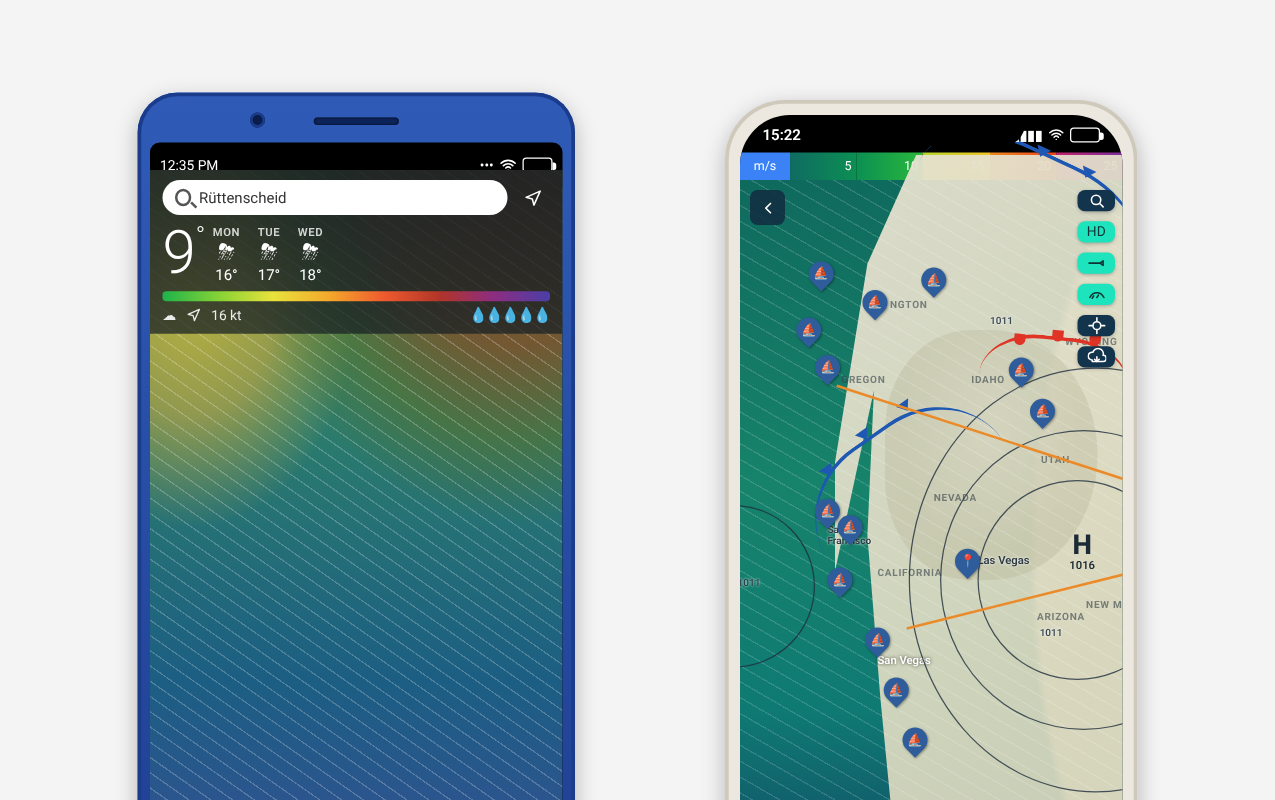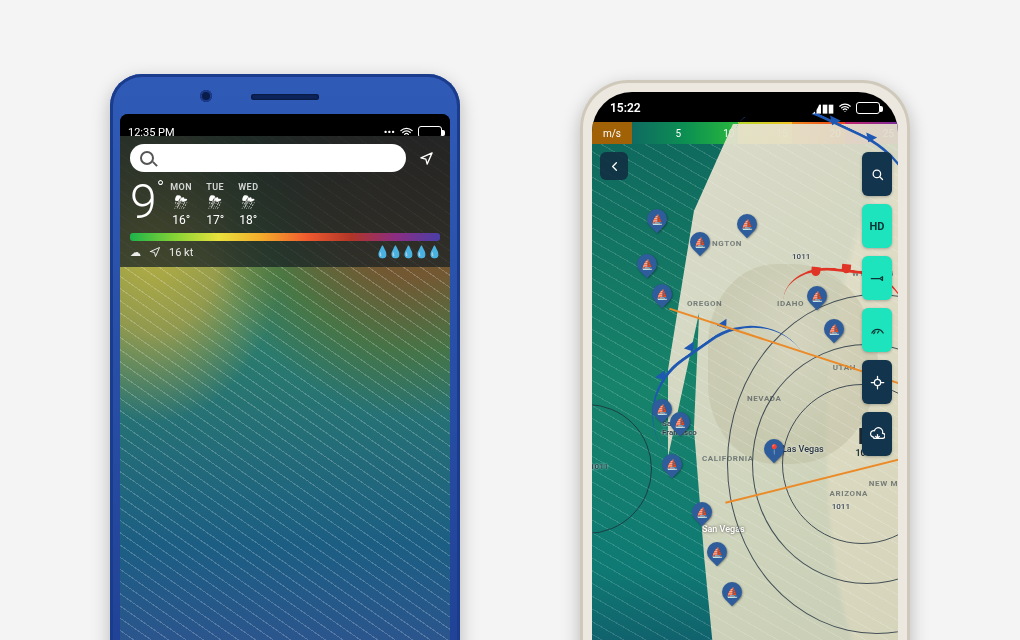--- a/index.html
+++ b/index.html
@@ -76,21 +76,21 @@
   }
   .phone-b .bezel{position:absolute;inset:12px;border-radius:40px;background:#000;overflow:hidden}
   .notch{position:absolute;top:0;left:50%;transform:translateX(-50%);
     width:150px;height:25px;background:#000;border-radius:0 0 18px 18px;z-index:20}
   .sb-b{position:absolute;top:0;left:0;right:0;height:30px;z-index:19;color:#fff;display:flex;justify-content:space-between;align-items:center;padding:2px 18px 0;font-size:12px;font-weight:600}
   .sb-b .right{display:flex;align-items:center;gap:4px;font-size:11px}
 
   .screen-b{position:absolute;inset:0;overflow:hidden}
 
   .legend-band{position:absolute;top:30px;left:0;right:0;height:22px;display:flex;color:#fff;font-size:10px}
-  .legend-unit{width:40px;background:#a16207;display:flex;align-items:center;justify-content:center}
+  .legend-unit{width:40px;background:#3b82f6;display:flex;align-items:center;justify-content:center}
   .legend-seg{flex:1;display:flex;align-items:center;justify-content:flex-end;padding-right:4px}
   .legend-seg.s0{background:linear-gradient(90deg,#0f6b62,#0c8f52)}
   .legend-seg.s1{background:linear-gradient(90deg,#0c8f52,#2ab83c)}
   .legend-seg.s2{background:linear-gradient(90deg,#b8d72b,#f1c524)}
   .legend-seg.s3{background:linear-gradient(90deg,#f08a1e,#e9431e)}
   .legend-seg.s4{background:linear-gradient(90deg,#c2236c,#7c2e9c)}
 
   .map-b{position:absolute;top:52px;left:0;right:0;bottom:0;
     background:
       radial-gradient(95% 140% at 110% 50%,#e6e0cf 0%,#e6e0cf 34%,transparent 36%),
@@ -136,22 +136,22 @@
     background:#2f5d9c;transform:rotate(-45deg);display:flex;align-items:center;justify-content:center;
     box-shadow:0 1px 2px rgba(0,0,0,.4)}
   .pin span{transform:rotate(45deg);color:#fff;font-size:10px}
 
   
   .back-btn{position:absolute;left:8px;top:60px;width:28px;height:28px;border-radius:6px;
     background:rgba(17,45,66,.88);display:flex;align-items:center;justify-content:center;color:#fff;z-index:30}
 
   
   .actions{position:absolute;right:6px;top:60px;display:flex;flex-direction:column;gap:8px;z-index:30}
-  .abtn{width:30px;height:44px;border-radius:6px;background:#13344d;color:#fff;
-    display:flex;align-items:center;justify-content:center;font-size:14px;font-weight:700;
+  .abtn{width:30px;height:17px;border-radius:6px;background:#13344d;color:#fff;
+    display:flex;align-items:center;justify-content:center;font-size:14px;font-weight:400;
     box-shadow:0 1px 3px rgba(0,0,0,.25)}
   .abtn.accent{background:#1de4bd;color:#0c3434}
 
   svg.icon{width:15px;height:15px;fill:none;stroke:currentColor;stroke-width:2;stroke-linecap:round;stroke-linejoin:round}
 </style>
 </head>
 <body>
 
 <div class="stage">
 
@@ -172,20 +172,21 @@
       </div>
 
       <div class="content-a">
         <div class="wind-map-a"></div>
         <div class="wind-streaks"></div>
 
         <div class="overlay-panel">
           <div class="search-row">
             <div class="search-box">
               <span class="mag"></span>
+              <input value="Rüttenscheid" style="">
             </div>
             <div class="locate-btn">
               <svg class="icon" viewBox="0 0 24 24" fill="#fff" stroke="#fff">
                   <path d="M3 11 21 3l-8 18-2-8-8-2Z"></path>
                 </svg>
             </div>
           </div>
 
           <div class="weather-row">
             <div class="big-temp">
@@ -260,21 +261,21 @@
           <div class="legend-seg s4">
               <span>25</span>
             </div>
         </div>
 
         <div class="map-b">
           <div class="land"></div>
           <div class="mountains"></div>
           <div class="sea-streaks"></div>
 
-          <span class="slabel" style="left:95px;top:155px">OREGON</span>
+          <span class="slabel" style="left:81px;top:155px">OREGON</span>
           <span class="slabel" style="left:185px;top:155px">IDAHO</span>
           <span class="slabel" style="right:4px;top:125px">WYOMING</span>
           <span class="slabel" style="left:155px;top:250px">NEVADA</span>
           <span class="slabel" style="right:42px;top:219px">UTAH</span>
           <span class="slabel" style="left:110px;top:310px">CALIFORNIA</span>
           <span class="slabel" style="right:30px;top:345px">ARIZONA</span>
           <span class="slabel" style="right:0;top:335px">NEW M</span>
           <span class="slabel" style="left:120px;top:95px">NGTON</span>
           <span class="slabel" style="right:6px;top:85px">MON</span>
 

